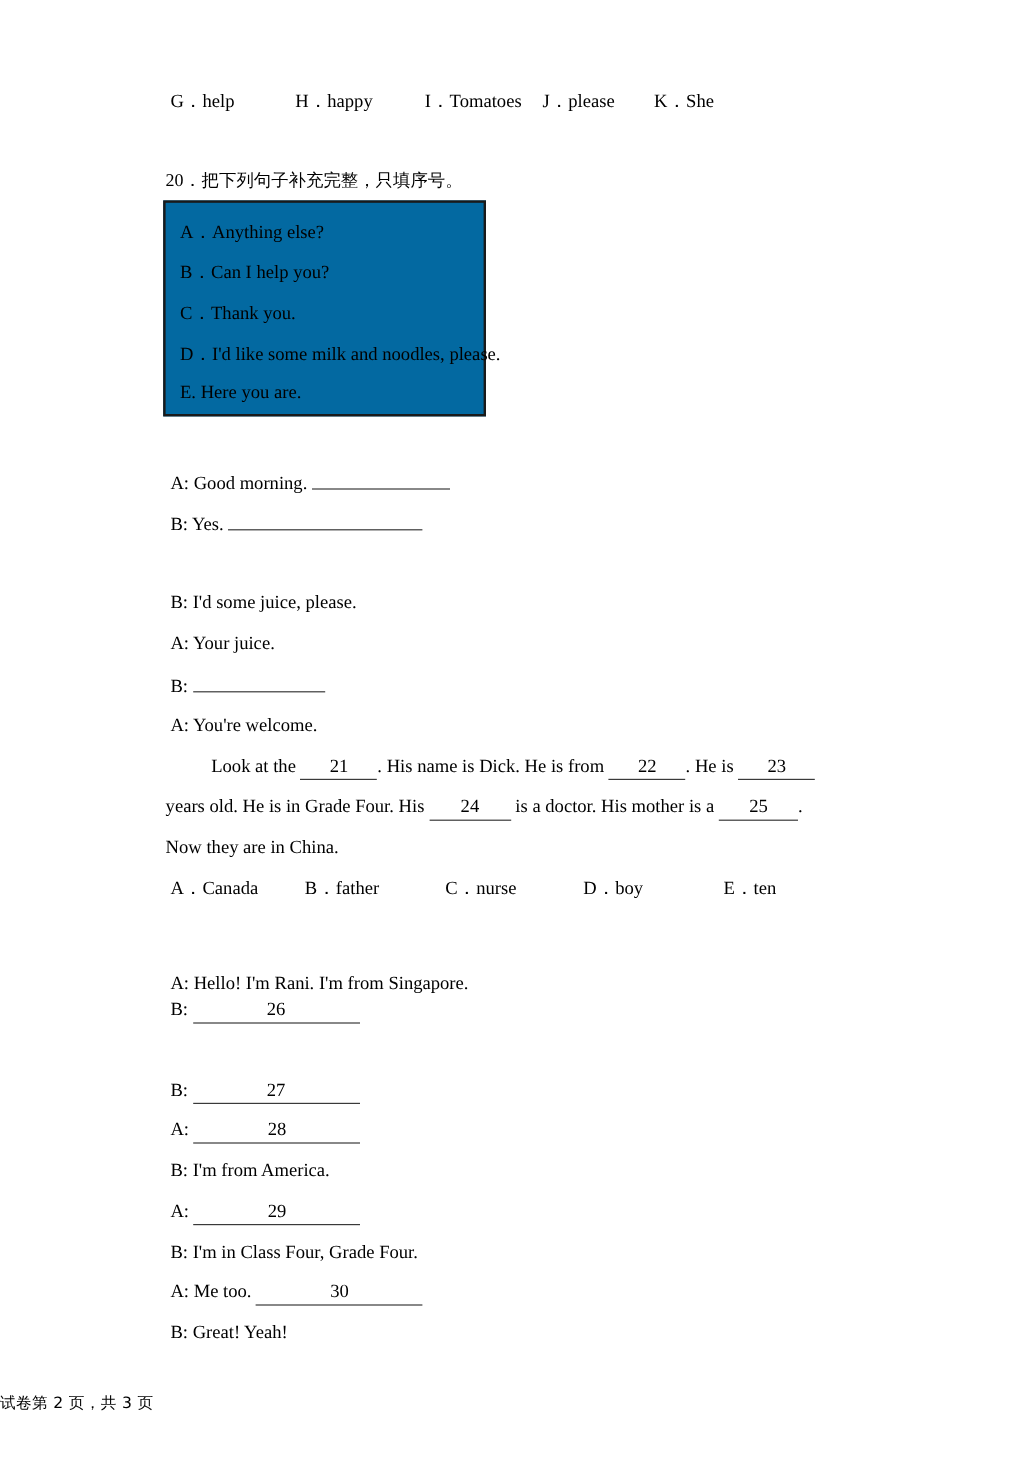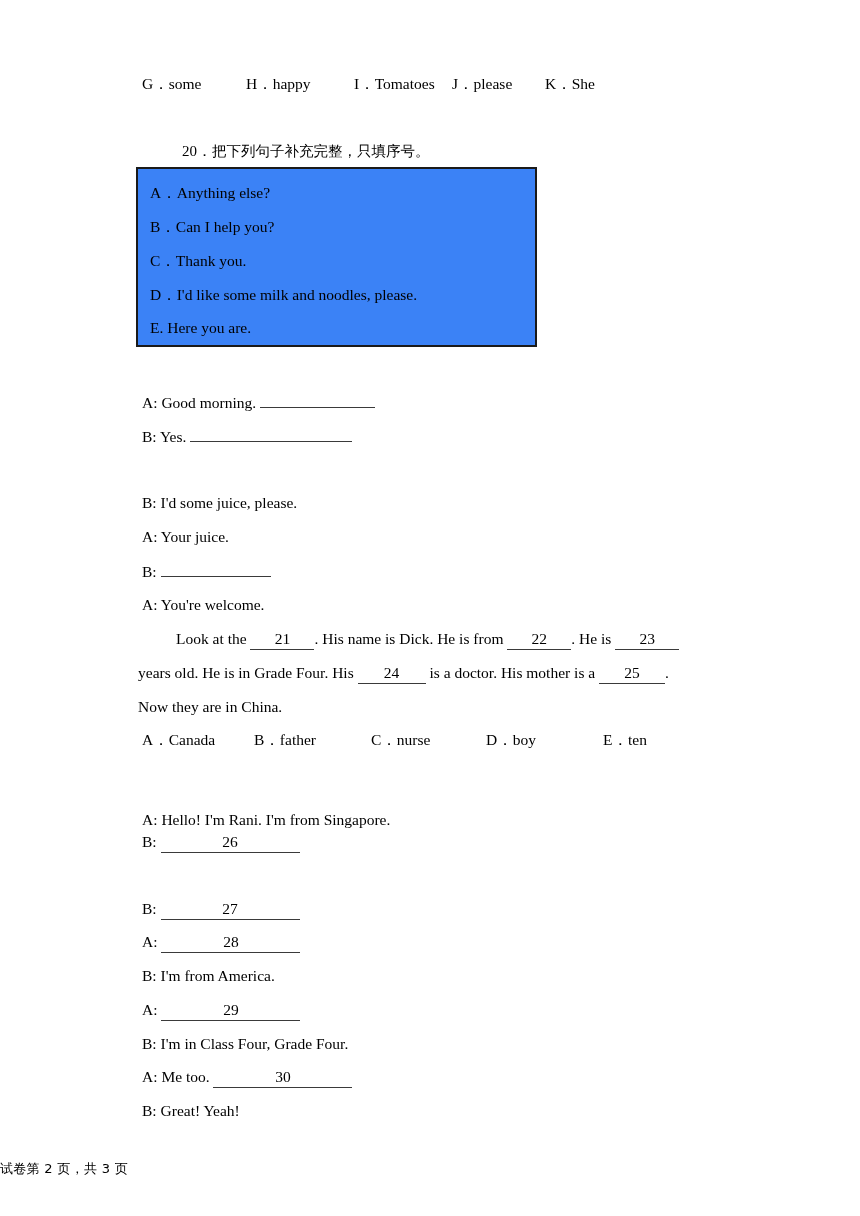--- a/index.html
+++ b/index.html
@@ -30,46 +30,45 @@
     font-size: 15.5px;
     line-height: 20px;
   }
   .cn-mix {
     font-family: "DejaVu Sans", "Liberation Sans", sans-serif;
     font-size: 14.5px;
   }
   .cn-mix .lat {
     font-family: "Liberation Serif", "DejaVu Serif", serif;
     font-size: 15px;
-    margin-left: 44px;
   }
 
   
   .optrow {
     position: absolute;
     white-space: nowrap;
     font-size: 15.5px;
   }
   .optrow .opt {
     display: inline-block;
   }
   .optrow .lbl {
     font-family: "Liberation Serif", "DejaVu Serif", serif;
   }
 
   
   .choicebox {
     position: absolute;
     left: 136px;
     top: 167px;
-    width: 401px;
+    width: 269px;
     height: 180px;
     border: 2px solid #1a1a1a;
     box-sizing: border-box;
-    background: #3b82f6;
+    background: #0369a1;
   }
   .choicebox .cline {
     position: absolute;
     left: 12px;
     white-space: nowrap;
     font-size: 15.5px;
   }
 
   
   .blank {
@@ -100,21 +99,21 @@
     letter-spacing: 0.3px;
   }
 </style>
 </head>
 <body>
 
 <div class="page">
 
   <div class="optrow" style="left:142px; top:74px;">
     <span class="opt" style="width:104px;">
-      <span class="lbl">G．</span><span>some</span>
+      <span class="lbl">G．</span><span>help</span>
     </span><span class="opt" style="width:108px;">
       <span class="lbl">H．</span><span>happy</span>
     </span><span class="opt" style="width:98px;">
       <span class="lbl">I．</span><span>Tomatoes</span>
     </span><span class="opt" style="width:93px;">
       <span class="lbl">J．</span><span>please</span>
     </span><span class="opt">
       <span class="lbl">K．</span><span>She</span>
     </span>
   </div>

